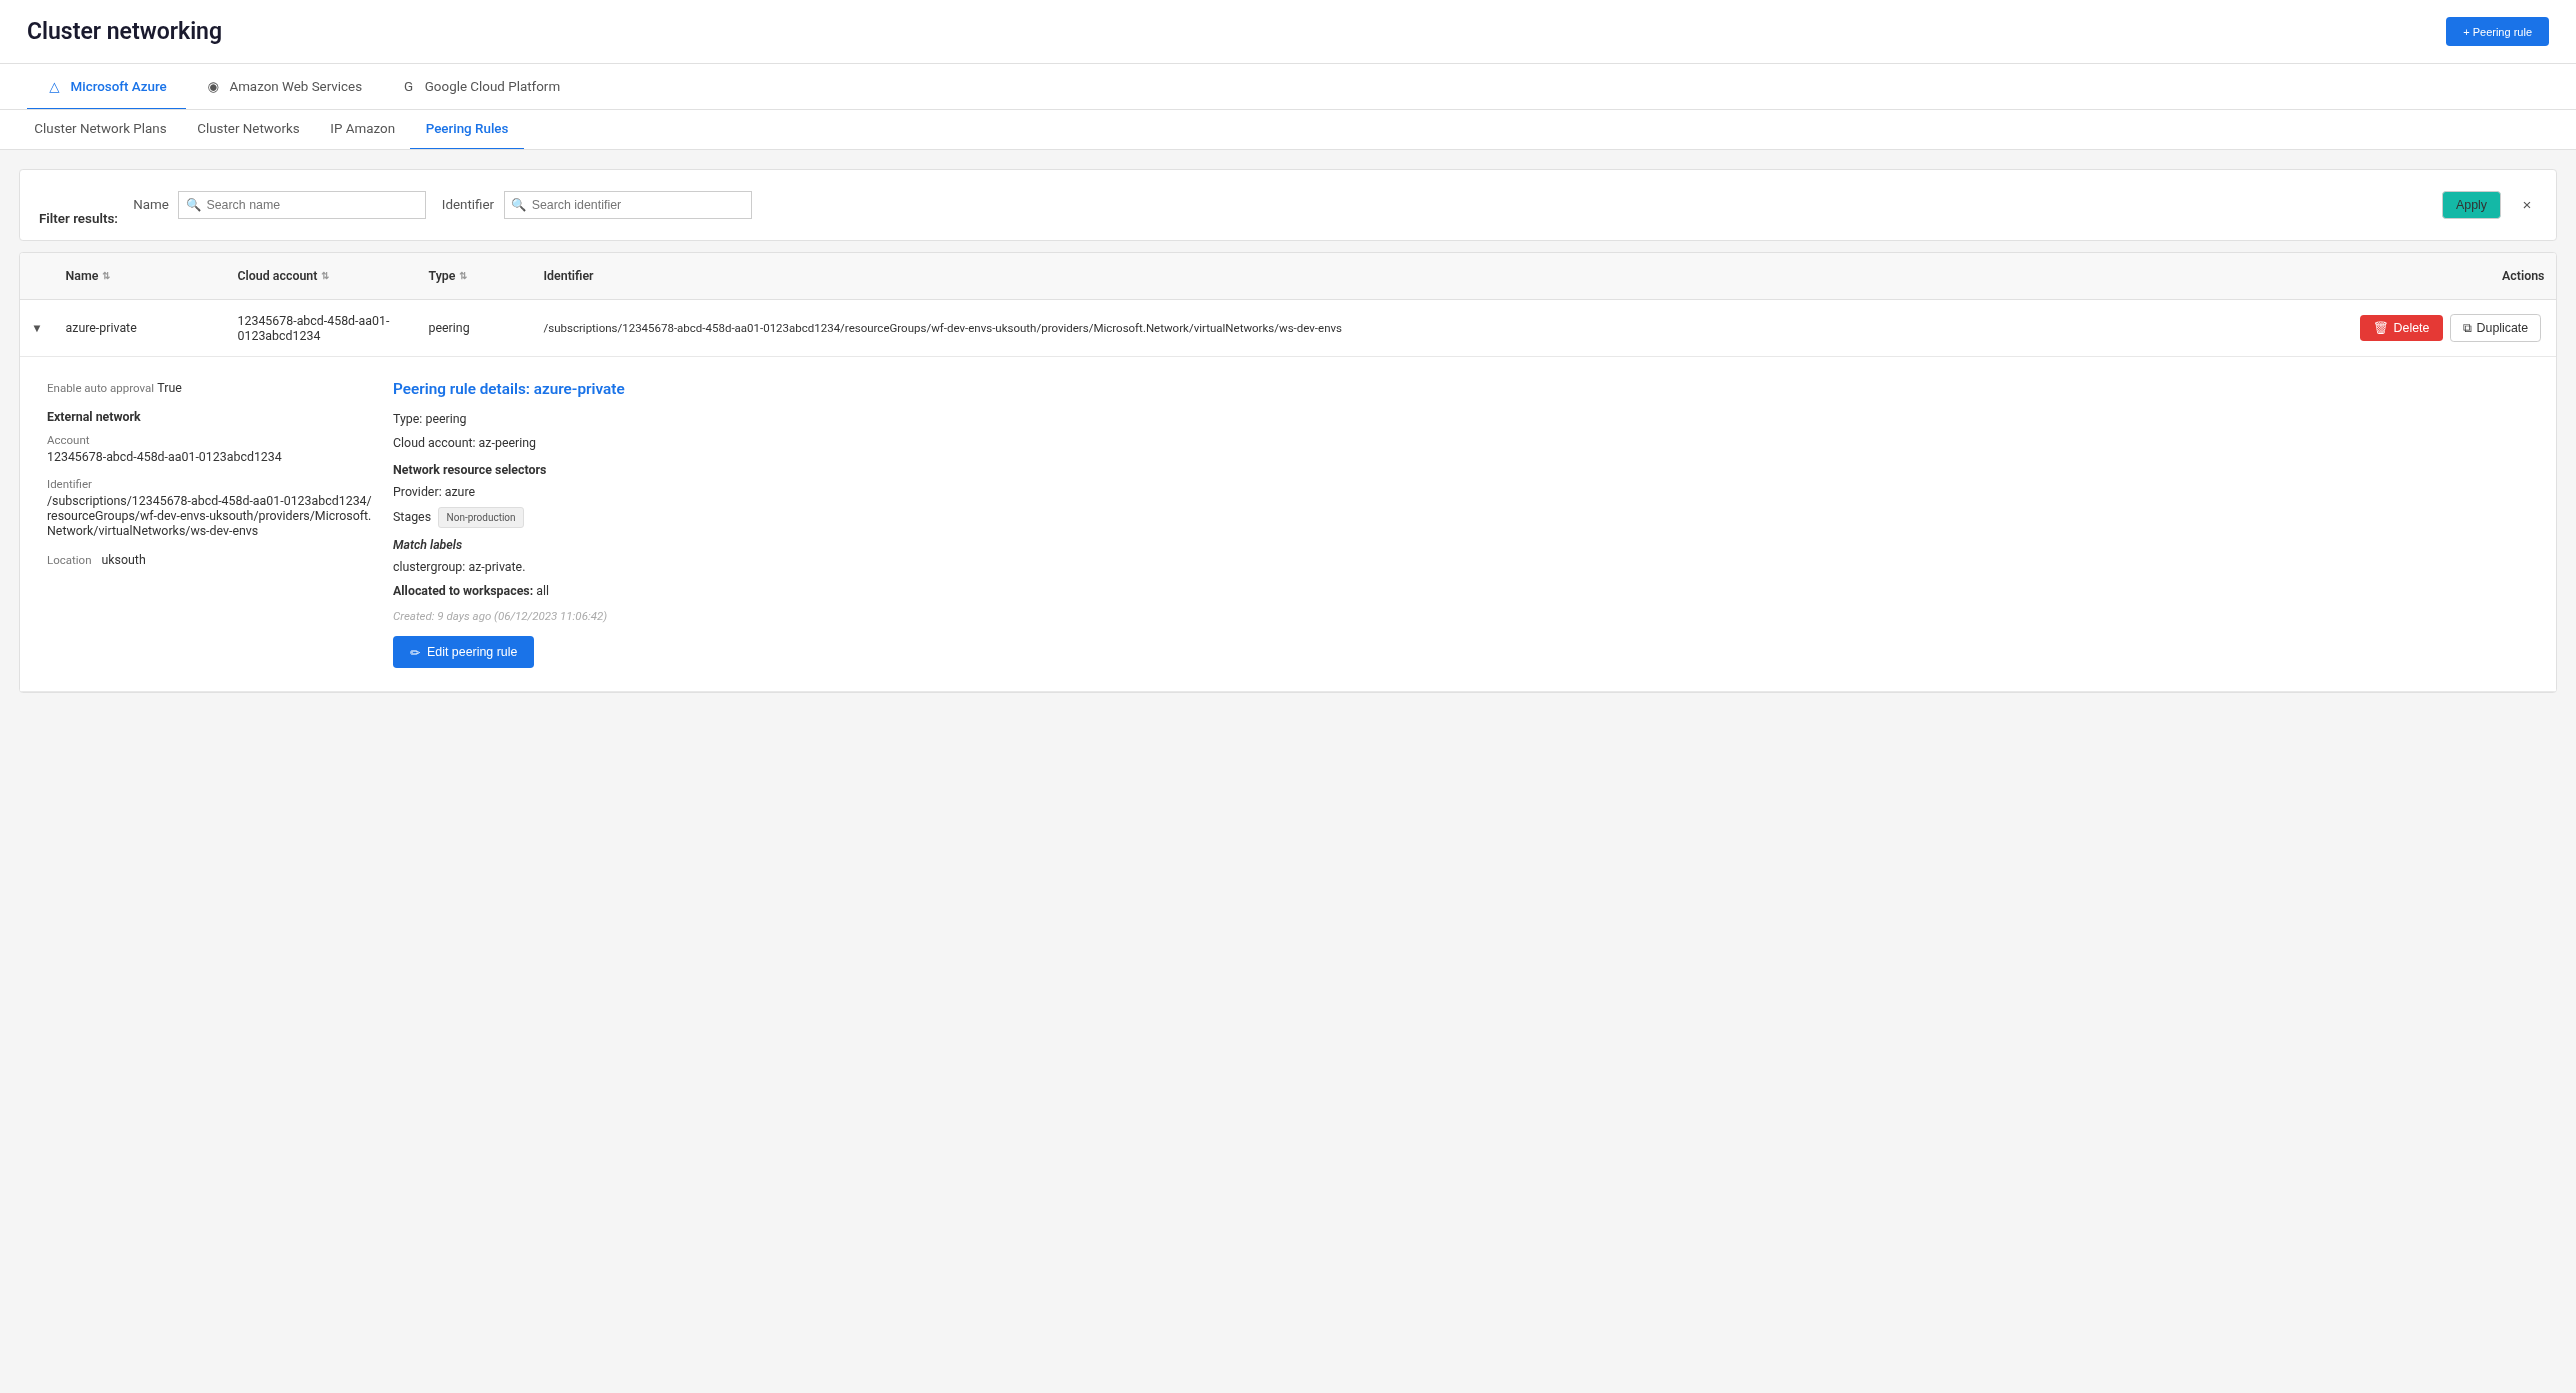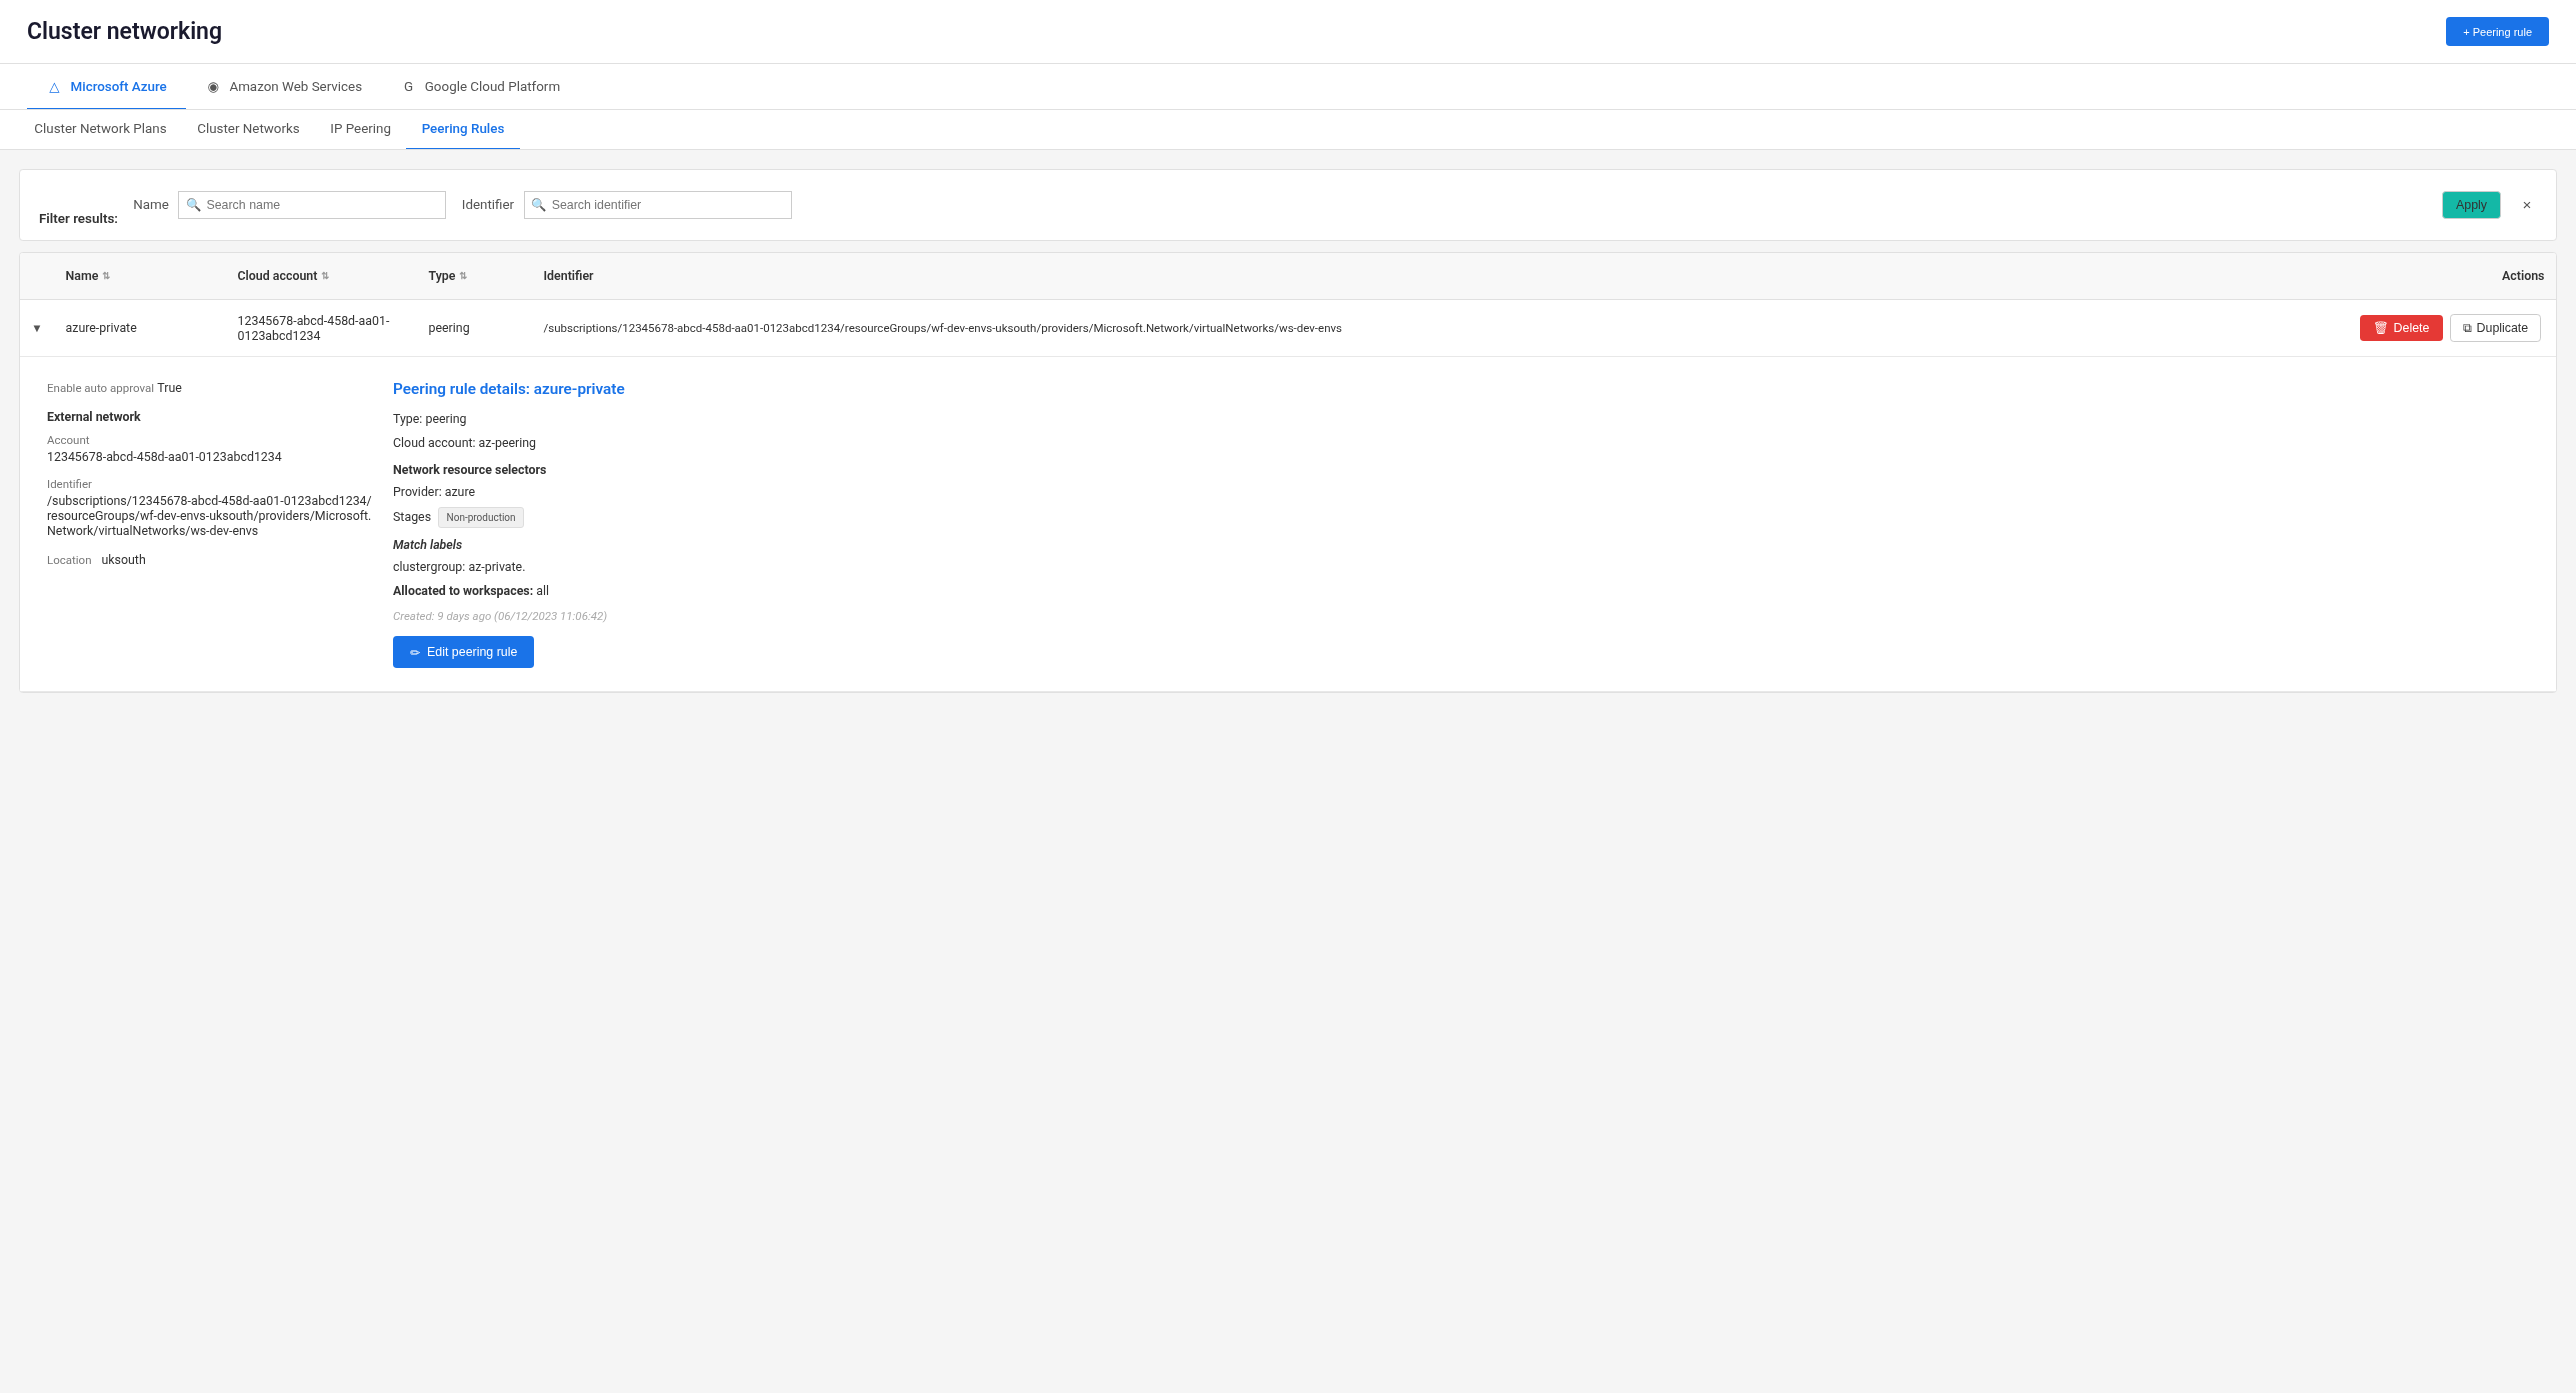--- a/index.html
+++ b/index.html
@@ -128,21 +128,21 @@
       left: 7.6px;
       color: #aaa;
       font-size: 12.4px;
     }
     .filter-input {
       border: 1px solid #ccc;
       border-radius: 0;
       padding: 5.7px 9.5px 5.7px 27px;
       font-size: 12.4px;
       color: #0f766e;
-      width: 268px;
+      width: 248px;
       outline: none;
     }
     .filter-spacer { flex: 1; }
     .btn-apply {
       background: #14b8a6;
       border: 1px solid #ccc;
       border-radius: 3.8px;
       padding: 5.7px 13.4px;
       font-size: 12.4px;
       color: #333;
@@ -346,21 +346,21 @@
   </a>
   <a class="cloud-tab">
     <span class="cloud-tab-icon">G</span>
     <span>Google Cloud Platform</span>
   </a>
 </div>
 
 <div class="sub-tabs">
   <a class="sub-tab">Cluster Network Plans</a>
   <a class="sub-tab">Cluster Networks</a>
-  <a class="sub-tab">IP Peering</a>
+  <a class="sub-tab">IP Amazon</a>
   <a class="sub-tab active">Peering Rules</a>
 </div>
 
 <div class="content-area">
 
   <div class="filter-bar">
     <span class="filter-label">Filter results:</span>
     <div class="filter-field">
       <span class="filter-field-label">Name</span>
       <div class="filter-input-wrap">

